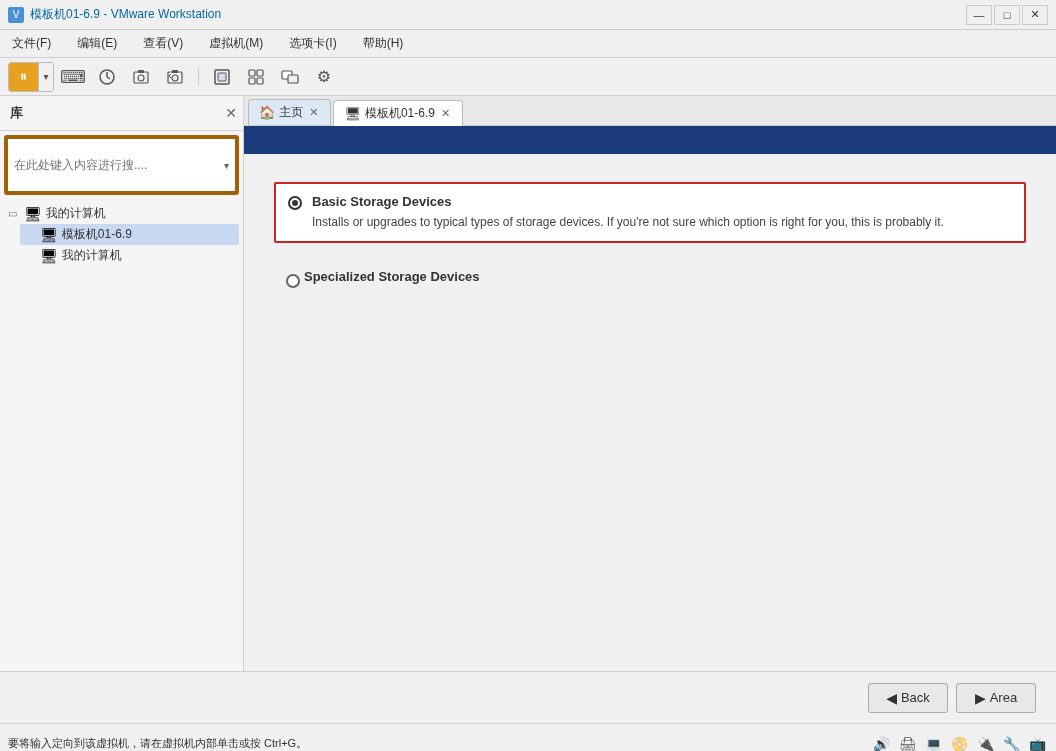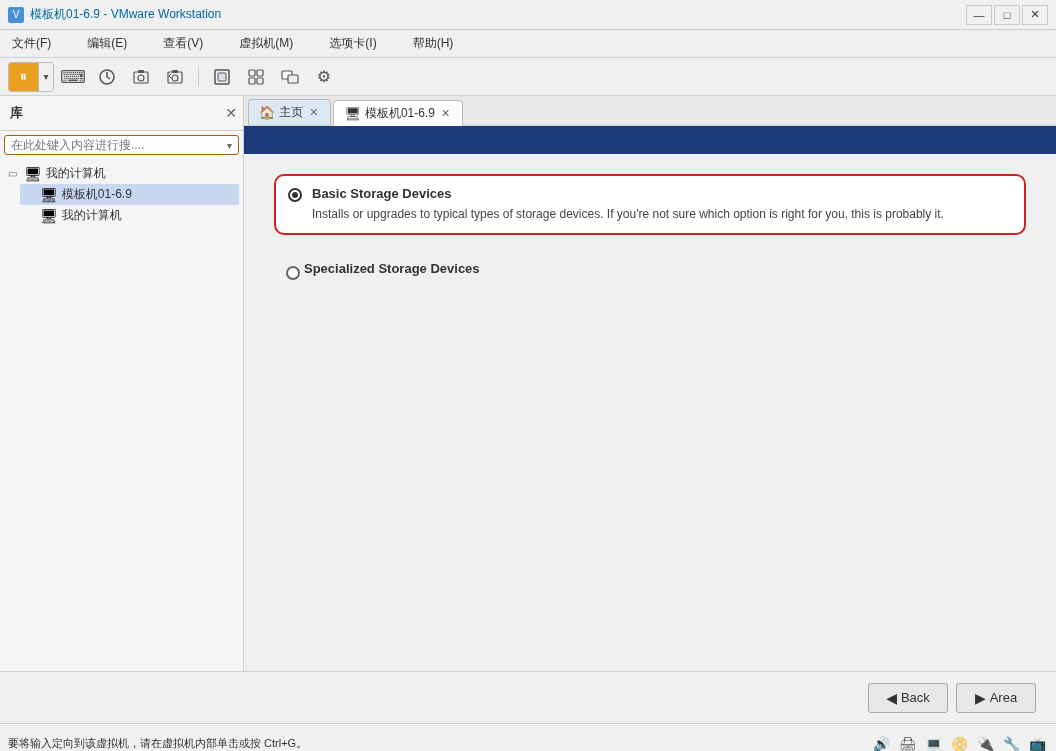--- a/index.html
+++ b/index.html
@@ -21,21 +21,21 @@
     .title-bar-btn { width: 26px; height: 20px; background: #f0f0f0; border: 1px solid #ccc; cursor: pointer; display: flex; align-items: center; justify-content: center; font-size: 11px; color: #333; }
 
     
     .menu-bar {
       background: #f0f0f0;
       height: 28px;
       display: flex;
       align-items: center;
       padding: 0 4px;
       border-bottom: 1px solid #d0d0d0;
-      gap: 20px;
+      gap: 10px;
     }
     .menu-item {
       padding: 3px 8px;
       font-size: 12px;
       color: #333;
       cursor: pointer;
       border-radius: 2px;
     }
     .menu-separator { width: 1px; height: 18px; background: #ccc; margin: 0 4px; }
 
@@ -88,23 +88,23 @@
       justify-content: space-between;
       border-bottom: 1px solid #d0d0d0;
     }
     .sidebar-title { font-size: 13px; font-weight: bold; color: #333; padding: 4px 6px; }
     .sidebar-close { width: 16px; height: 16px; background: none; border: none; cursor: pointer; font-size: 14px; color: #666; }
     .search-box {
       margin: 4px;
       display: flex;
       align-items: center;
       background: white;
-      border: 1px solid #a16207;
+      border: 4px solid #a16207;
       border-radius: 3px;
-      padding: 2px 6px;
+      padding: 19px 6px;
     }
     .search-box input {
       border: none;
       outline: none;
       font-size: 12px;
       flex: 1;
       color: #999;
       background: transparent;
     }
     .search-dropdown { color: #666; cursor: pointer; font-size: 10px; }
@@ -176,27 +176,28 @@
     }
     .install-question {
       font-size: 14px;
       color: #333;
       margin-bottom: 16px;
     }
 
     
     .option-box {
       border: 2px solid #cc2222;
-      border-radius: 10px;
+      border-radius: 2px;
       padding: 10px 12px;
       margin-bottom: 16px;
       background: white;
       display: flex;
       gap: 10px;
       align-items: flex-start;
+      margin-top: 8px;
     }
     .option-box-normal {
       border: none;
       padding: 10px 12px;
       margin-bottom: 16px;
       background: transparent;
       display: flex;
       gap: 4px;
       align-items: flex-end;
     }

